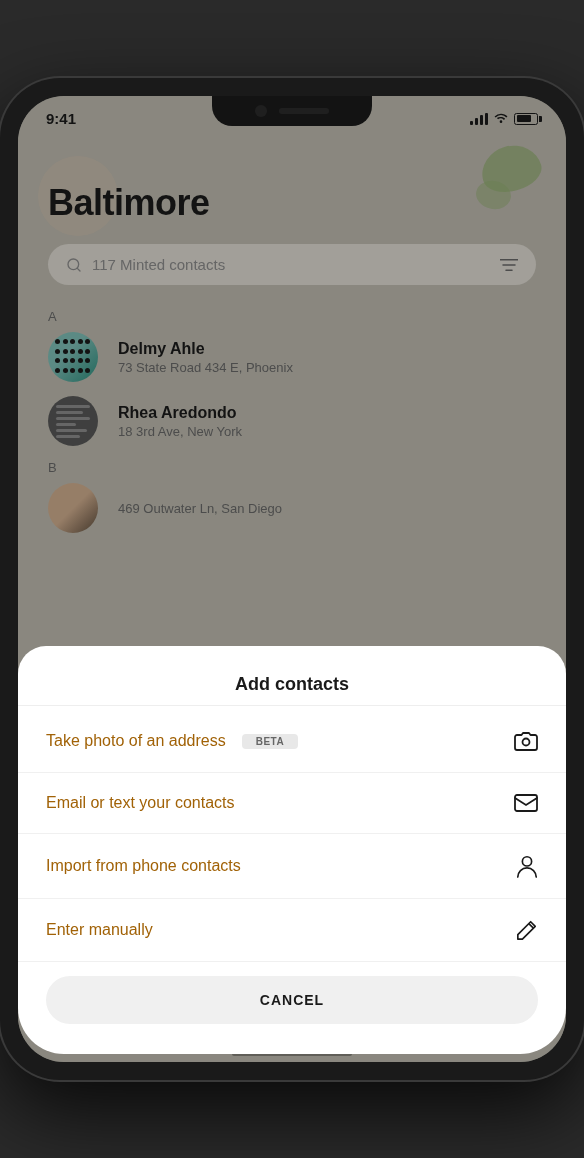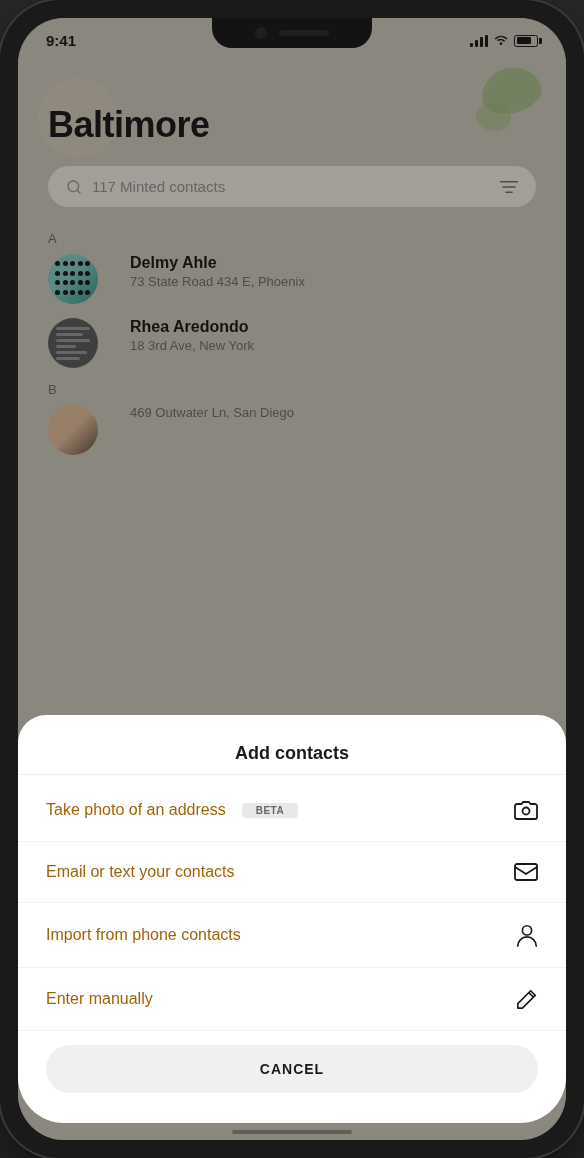--- a/index.html
+++ b/index.html
@@ -8,21 +8,21 @@
       background: #2a2a2a;
       display: flex;
       justify-content: center;
       align-items: center;
       min-height: 100vh;
       font-family: -apple-system, BlinkMacSystemFont, 'SF Pro Display', 'Helvetica Neue', Arial, sans-serif;
     }
 
     .phone-outer {
       width: 584px;
-      height: 1158px;
+      height: 1002px;
       background: #1a1a1a;
       border-radius: 60px;
       position: relative;
       box-shadow: 0 0 0 2px #3a3a3a, 0 30px 80px rgba(0,0,0,0.8);
       overflow: hidden;
     }
 
     .phone-screen {
       position: absolute;
       top: 18px;
@@ -253,21 +253,22 @@
     .section-letter {
       font-size: 13px;
       color: #666;
       font-weight: 400;
       margin-bottom: 8px;
     }
 
     
     .contact-item {
       display: flex;
-      gap: 32px;
+      align-items: center;
+      gap: 20px;
       margin-bottom: 14px;
     }
 
     .avatar {
       width: 50px;
       height: 50px;
       border-radius: 50%;
       overflow: hidden;
       flex-shrink: 0;
     }
@@ -341,21 +342,21 @@
       left: 0;
       right: 0;
       bottom: 0;
       background: rgba(0,0,0,0.25);
       z-index: 200;
       border-radius: 46px;
     }
 
     .bottom-sheet {
       position: absolute;
-      bottom: 17px;
+      bottom: 8px;
       left: 0;
       right: 0;
       background: #ffffff;
       border-radius: 28px 28px 46px 46px;
       z-index: 300;
       padding: 28px 0 20px;
     }
 
     .bottom-sheet-title {
       text-align: center;

